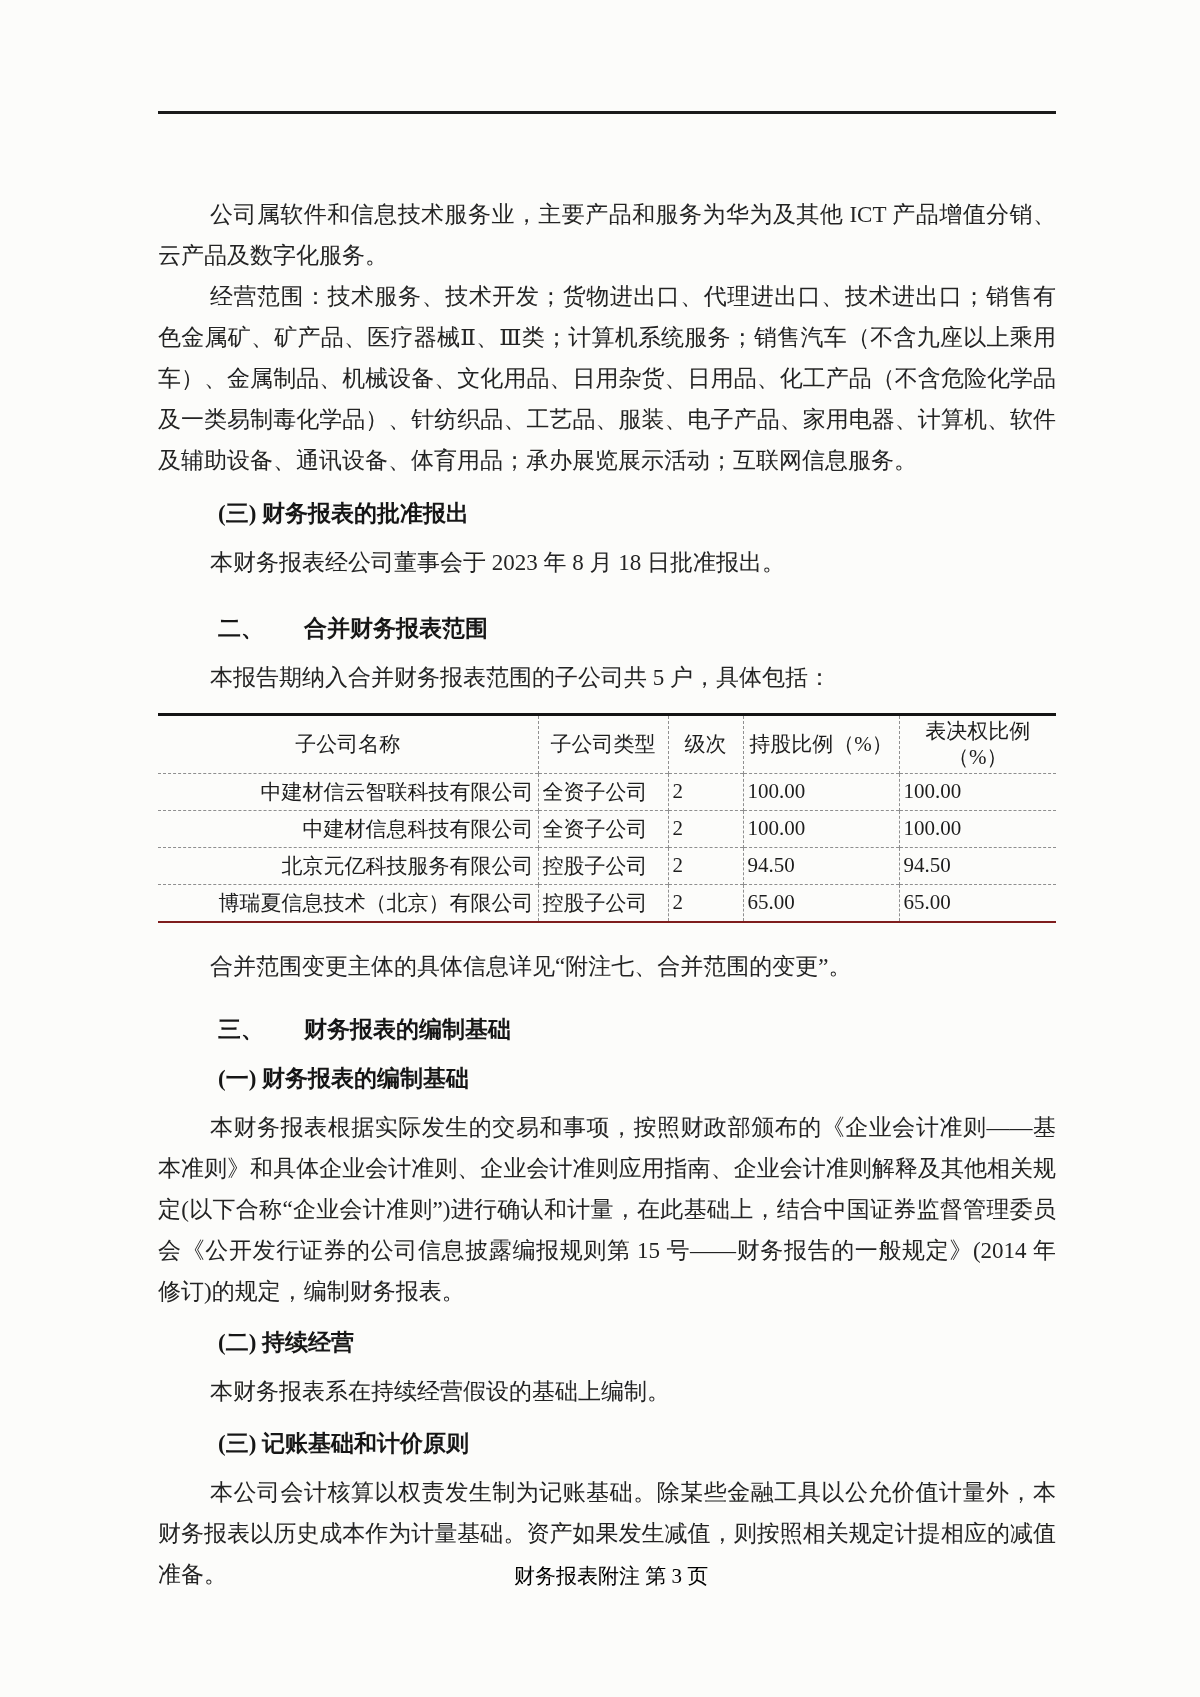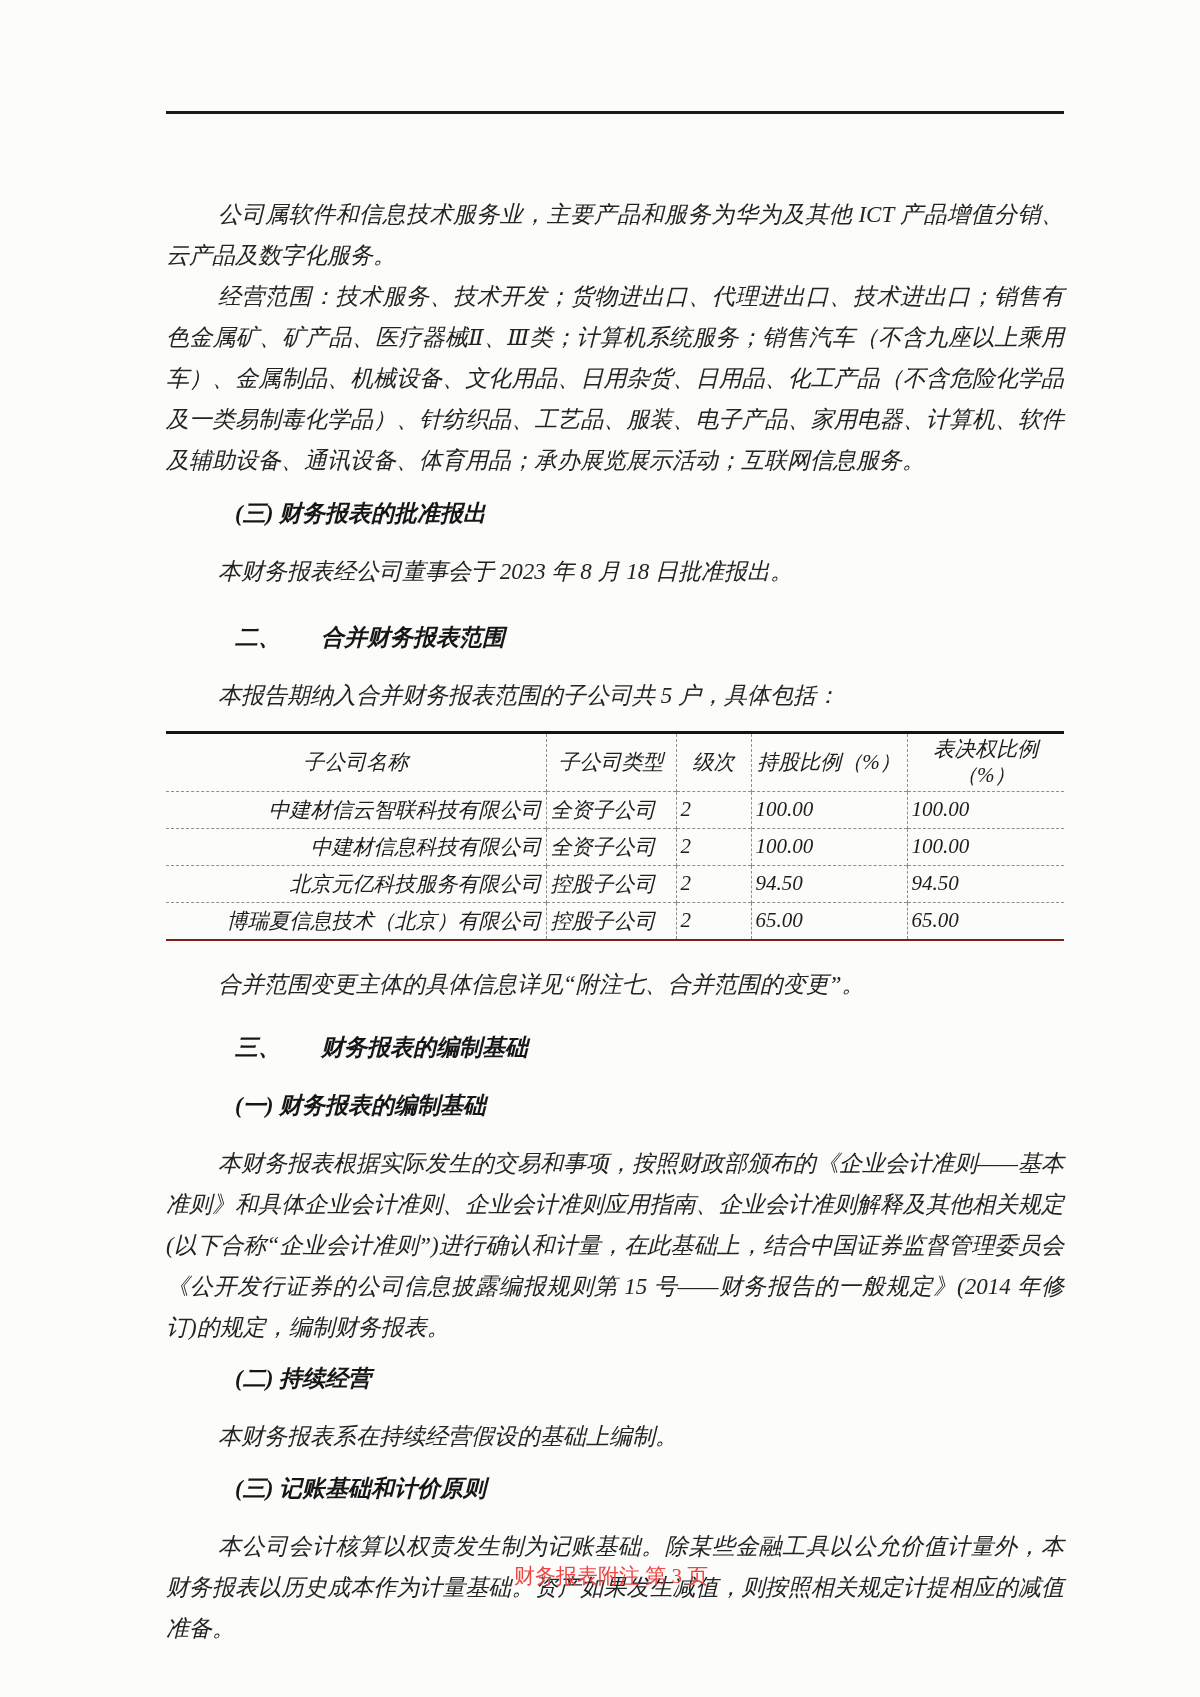--- a/index.html
+++ b/index.html
@@ -5,34 +5,34 @@
   html,body { margin:0; padding:0; background:#e9e9e7; }
   .page {
     position:relative;
     width:1200px; height:1697px;
     background:#fcfcfa;
     font-family:"Liberation Serif","DejaVu Serif",serif;
     color:#222;
     overflow:hidden;
   }
   .content {
-    position:absolute; left:166px; top:0; width:898px;font-style:italic;
+    position:absolute; left:158px; top:0; width:898px;
   }
   .top-rule {
     margin-top:111px; height:3px; background:#1b1b1b;
   }
   .para {
     font-size:23px; line-height:41px;
     text-align:justify; text-indent:52px;
     margin:0; color:#232323;
   }
   .p1 { margin-top:80px; }
   .heading {
     font-size:23px; line-height:41px; font-weight:bold;
-    color:#161616; margin:17px; padding-left:52px;
+    color:#161616; margin:8px; padding-left:52px;
   }
   .h-approval { margin-top:12px; }
   .num-heading { display:flex; }
   .num-heading .num { width:86px; flex:0 0 auto; }
   .h-two { margin-top:25px; }
   .h-three { margin-top:22px; }
   .h-sub1 { margin-top:3px; }
   .h-sub2 { margin-top:10px; }
   .h-sub3 { margin-top:11px; }
   .table-wrap { margin-top:15px; }
@@ -49,21 +49,21 @@
   table.subs td {
     height:36px; vertical-align:middle; 
     padding:0 4px;
   }
   table.subs td.name { text-align:right; padding-left:14px; }
   table.subs tr + tr th, table.subs tbody tr td { border-top:1px dashed #8f8f8f; }
   table.subs th + th, table.subs td + td { border-left:1px dashed #8f8f8f; }
   .p-change { margin-top:23px; }
   .footer {
     position:absolute; top:1562px; left:162px; width:898px;
-    text-align:center; font-size:21px; color:#ef4444;
+    text-align:center; font-size:21px; color:#000000;
     font-family:"Liberation Serif","DejaVu Serif",serif;
   }
 </style>
 </head>
 <body>
 
 <div class="page">
   <div class="content">
 
     <div class="top-rule"></div>

